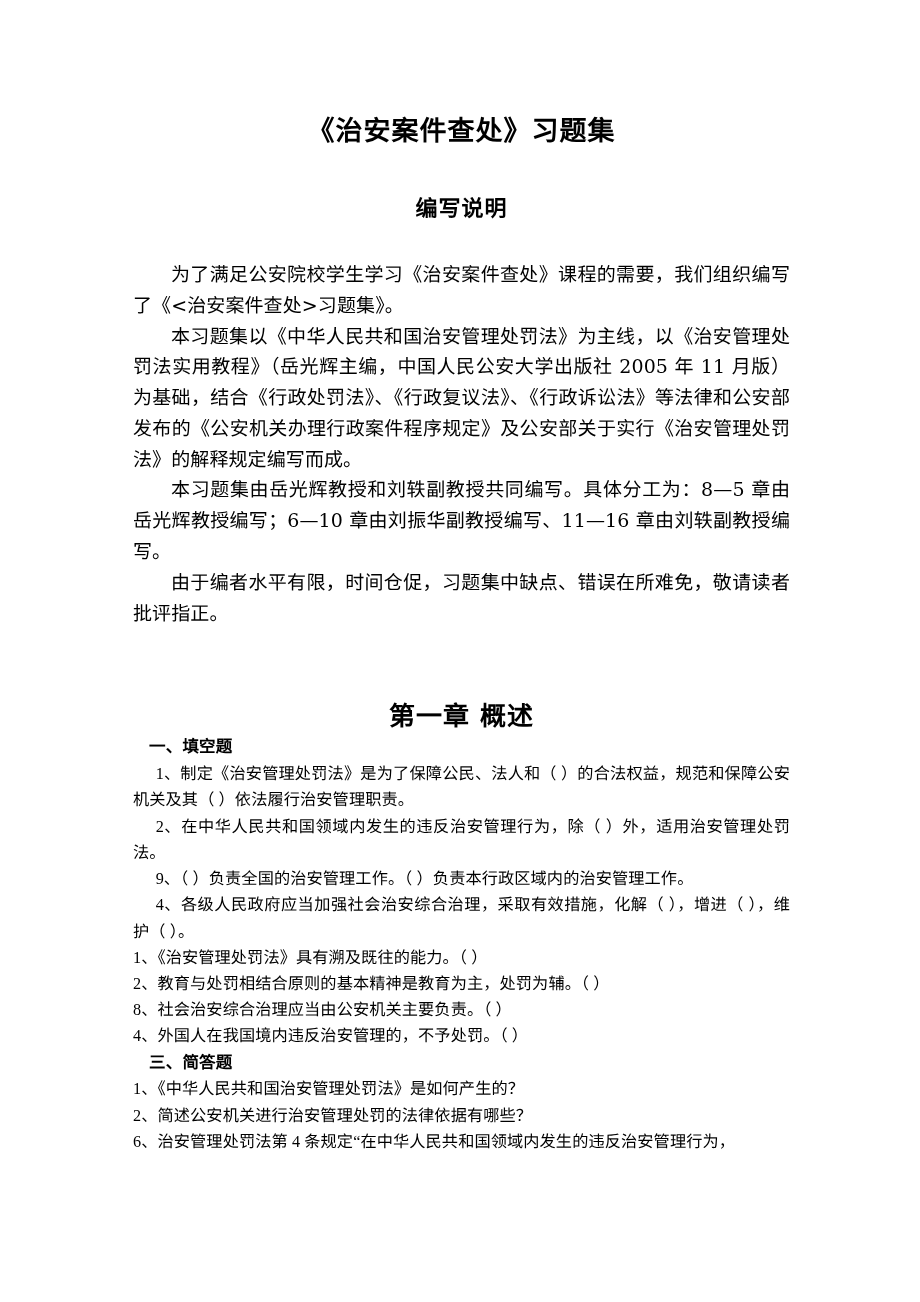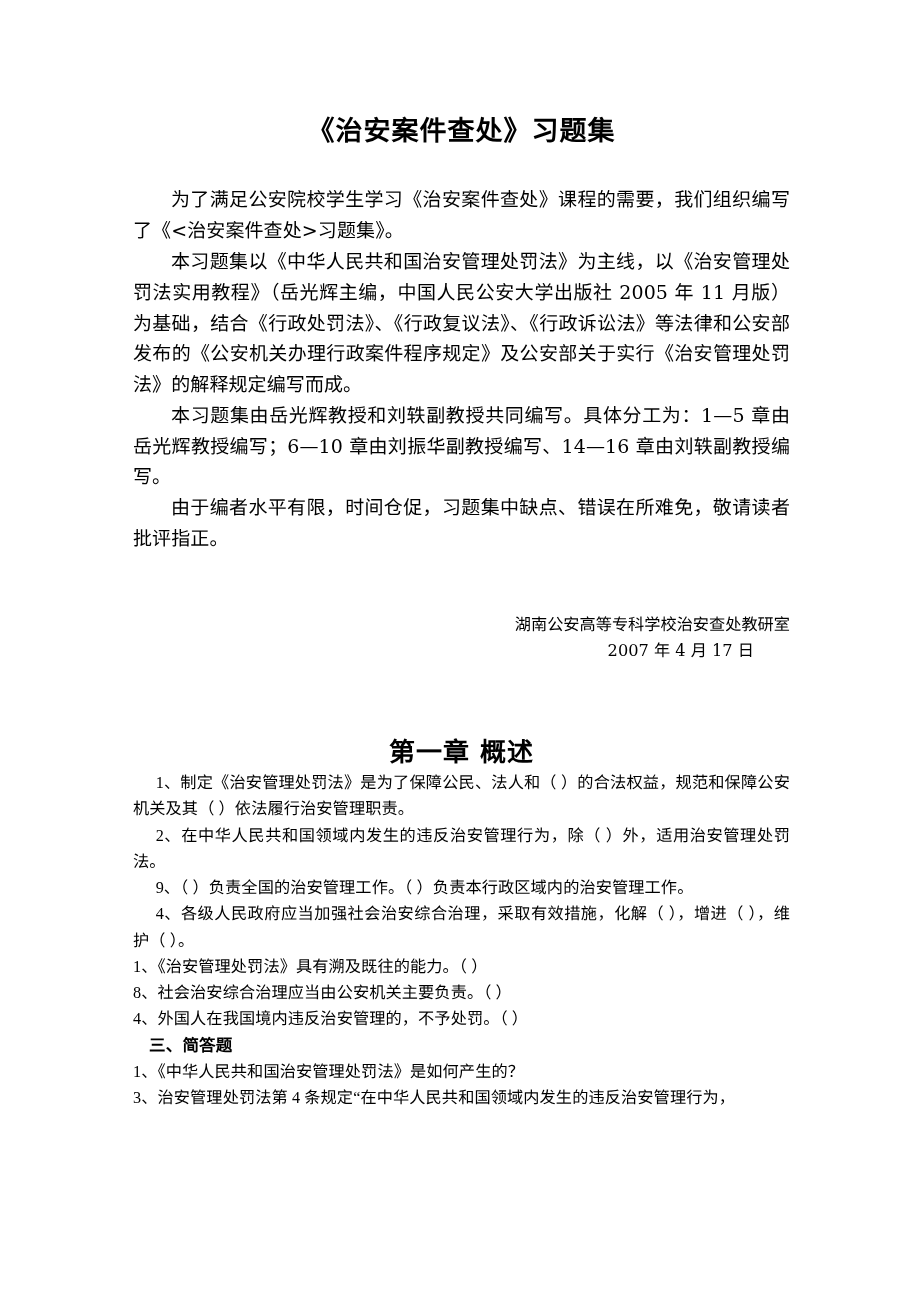--- a/index.html
+++ b/index.html
@@ -114,48 +114,48 @@
 </style>
 </head>
 <body>
 
 <div class="page">
 
   <div class="content">
 
     <h1 class="doc-title">《治安案件查处》习题集</h1>
 
+    <h2 class="sub-title">编写说明</h2>
 
     <div class="body-block">
       <p class="para">为了满足公安院校学生学习《治安案件查处》课程的需要，我们组织编写了《&lt;治安案件查处&gt;习题集》。</p>
       <p class="para">本习题集以《中华人民共和国治安管理处罚法》为主线，以《治安管理处罚法实用教程》（岳光辉主编，中国人民公安大学出版社 2005 年 11 月版）为基础，结合《行政处罚法》、《行政复议法》、《行政诉讼法》等法律和公安部发布的《公安机关办理行政案件程序规定》及公安部关于实行《治安管理处罚法》的解释规定编写而成。</p>
-      <p class="para">本习题集由岳光辉教授和刘轶副教授共同编写。具体分工为：1—5 章由岳光辉教授编写；6—10 章由刘振华副教授编写、14—16 章由刘轶副教授编写。</p>
+      <p class="para">本习题集由岳光辉教授和刘轶副教授共同编写。具体分工为：8—5 章由岳光辉教授编写；6—10 章由刘振华副教授编写、11—16 章由刘轶副教授编写。</p>
       <p class="para">由于编者水平有限，时间仓促，习题集中缺点、错误在所难免，敬请读者批评指正。</p>
     </div>
 
-    <div class="signature">
-      <span class="sig-line">湖南公安高等专科学校治安查处教研室</span>
-      <span class="sig-date">2007 年 4 月 17 日</span>
-    </div>
 
     <h2 class="chapter-title">第一章    概述</h2>
 
     <div class="qgroup">
+      <h3 class="section-title">一、填空题</h3>
       <p class="qline">1、制定《治安管理处罚法》是为了保障公民、法人和（        ）的合法权益，规范和保障公安机关及其（      ）依法履行治安管理职责。</p>
       <p class="qline">2、在中华人民共和国领域内发生的违反治安管理行为，除（           ）外，适用治安管理处罚法。</p>
       <p class="qline">9、（             ）负责全国的治安管理工作。（             ）负责本行政区域内的治安管理工作。</p>
       <p class="qline">4、各级人民政府应当加强社会治安综合治理，采取有效措施，化解（       ），增进（     ），维护（      ）。</p>
     </div>
 
     <div class="qgroup">
       <p class="qline noindent">1、《治安管理处罚法》具有溯及既往的能力。（    ）</p>
+      <p class="qline noindent">2、教育与处罚相结合原则的基本精神是教育为主，处罚为辅。（    ）</p>
       <p class="qline noindent">8、社会治安综合治理应当由公安机关主要负责。（    ）</p>
       <p class="qline noindent">4、外国人在我国境内违反治安管理的，不予处罚。（    ）</p>
     </div>
 
     <div class="qgroup">
       <h3 class="section-title">三、简答题</h3>
       <p class="qline noindent">1、《中华人民共和国治安管理处罚法》是如何产生的？</p>
-      <p class="qline noindent">3、治安管理处罚法第 4 条规定“在中华人民共和国领域内发生的违反治安管理行为，</p>
+      <p class="qline noindent">2、简述公安机关进行治安管理处罚的法律依据有哪些？</p>
+      <p class="qline noindent">6、治安管理处罚法第 4 条规定“在中华人民共和国领域内发生的违反治安管理行为，</p>
     </div>
 
   </div>
 </div>
 
 </body></html>

